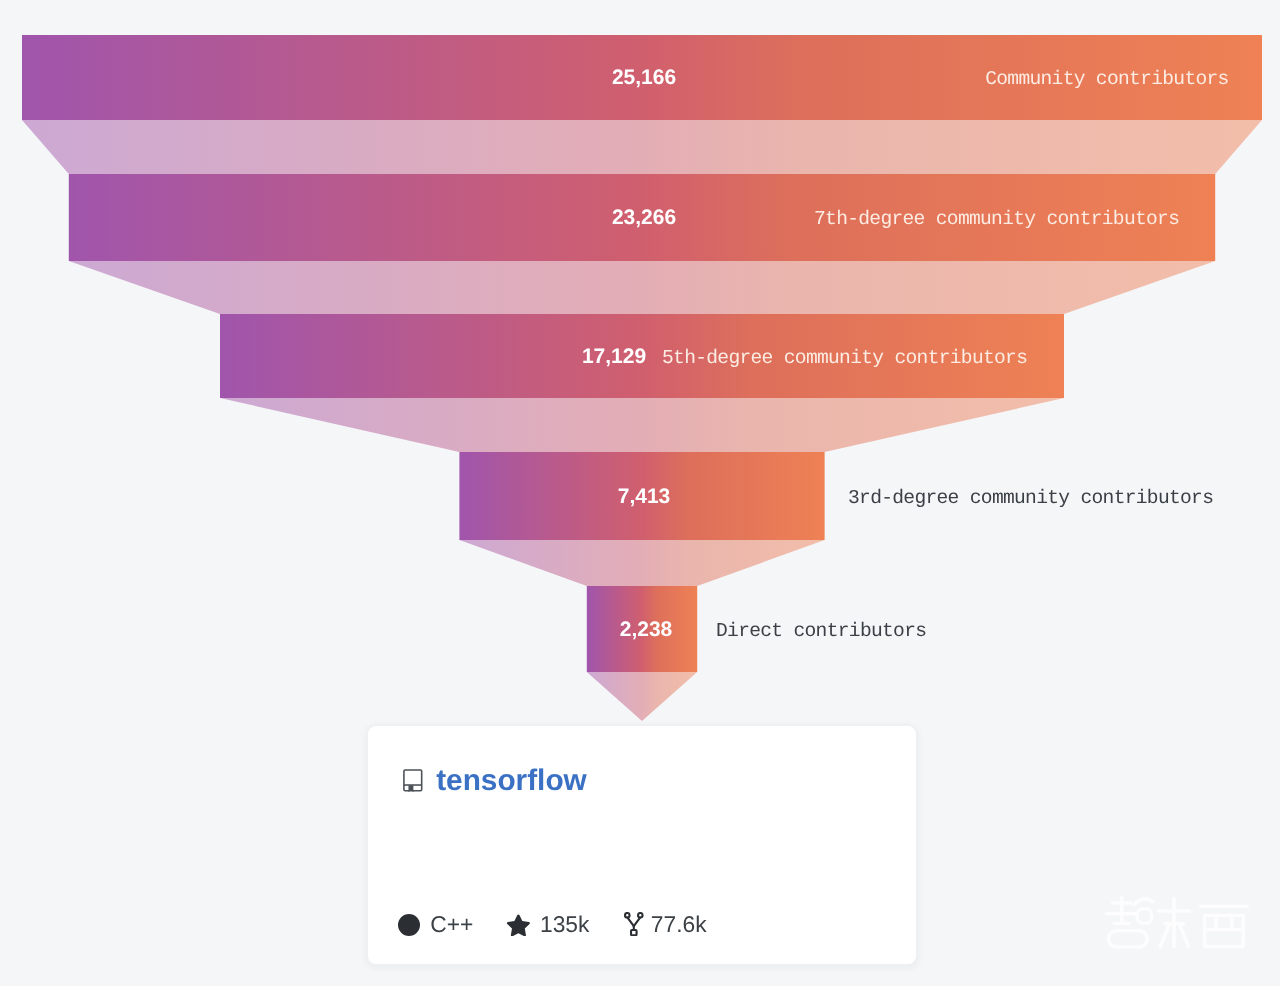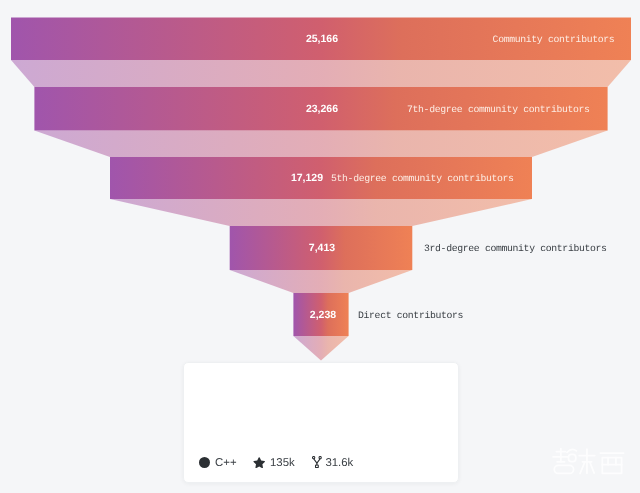--- a/index.html
+++ b/index.html
@@ -127,20 +127,30 @@
       <text x="307" y="181.3" text-anchor="middle" class="num">17,129</text>
       <text x="331" y="181.3" text-anchor="start" class="lbl lbl-in">5th-degree community contributors</text>
       <text x="322" y="251.3" text-anchor="middle" class="num">7,413</text>
       <text x="424" y="251.3" text-anchor="start" class="lbl lbl-out">3rd-degree community contributors</text>
       <text x="323" y="317.8" text-anchor="middle" class="num">2,238</text>
       <text x="358" y="317.8" text-anchor="start" class="lbl lbl-out">Direct contributors</text>
     </g>
 </svg>
 
 <div id="repo-card">
+  <div class="card-head">
+    <svg class="repo-icon" viewBox="-1 -1 22 26">
+      <g fill="none" stroke="#4b5157" stroke-width="1.6">
+        <rect x="0.95" y="0.95" width="18.1" height="21.1" rx="1.2"></rect>
+        <path d="M0.95 16.3 H19.05"></path>
+      </g>
+      <path d="M5.6 16.6 h5.0 v7.0 l-2.5 -2.1 -2.5 2.1 z" fill="#4b5157"></path>
+    </svg>
+    <span class="repo-title">tensorflow</span>
+  </div>
   <div class="card-stats">
     <span class="stat">
       <span class="dot"></span>
       <span class="lbltxt">C++</span>
     </span>
     <span class="stat">
       <svg style="margin-top:-1px" width="12.4" height="11.9" viewBox="0 0 16 15.3" fill="#2b2f33">
         <path d="M8 .25a.75.75 0 0 1 .673.418l1.882 3.815 4.21.612a.75.75 0 0 1 .416 1.279l-3.046 2.97.719 4.192a.751.751 0 0 1-1.088.791L8 12.347l-3.766 1.98a.75.75 0 0 1-1.088-.79l.72-4.194L.818 6.374a.75.75 0 0 1 .416-1.28l4.21-.611L7.327.668A.75.75 0 0 1 8 .25Z"></path>
       </svg>
       <span class="lbltxt">135k</span>
@@ -148,21 +158,21 @@
     <span class="stat">
       <svg style="margin-left:1.4px;margin-top:-1.8px" width="9.8" height="12.2" viewBox="0 0 24 30">
         <g fill="none" stroke="#2b2f33" stroke-width="2.6" stroke-linecap="round" stroke-linejoin="round">
           <circle cx="4.0" cy="4.0" r="2.8"></circle>
           <circle cx="20.0" cy="4.0" r="2.8"></circle>
           <path d="M4.3 7.0 L12 17.4 L19.7 7.0"></path>
           <path d="M12 17.4 L12 22.2"></path>
           <rect x="8.6" y="22.2" width="6.8" height="6.4" rx="1.2"></rect>
         </g>
       </svg>
-      <span class="lbltxt">31.6k</span>
+      <span class="lbltxt">77.6k</span>
     </span>
   </div>
 </div>
 
 <svg id="watermark" width="82" height="34" viewBox="0 0 74 31" aria-hidden="true">
   <title>智东西</title>
   <g fill="none" stroke="#ffffff" stroke-width="1.6" stroke-linecap="round" stroke-linejoin="round">
     <g>
       <path d="M1.5 12.6 h13.5"></path>
       <path d="M4.5 7.8 h8.2"></path>

